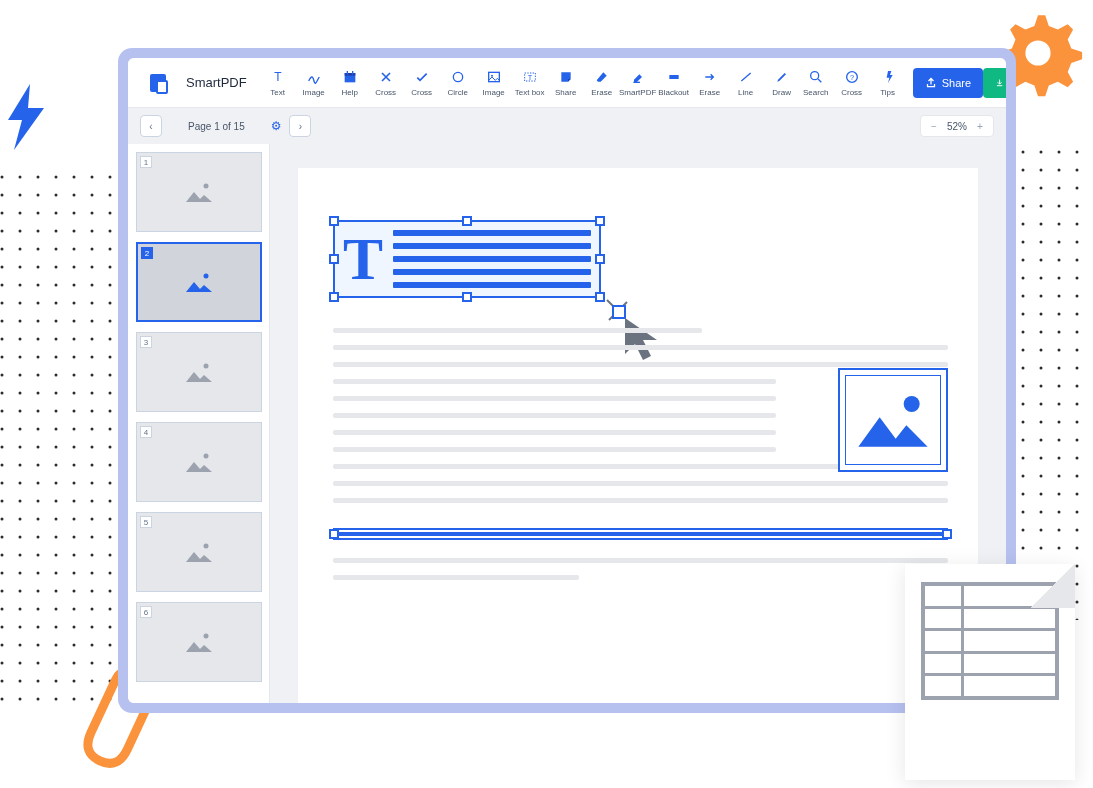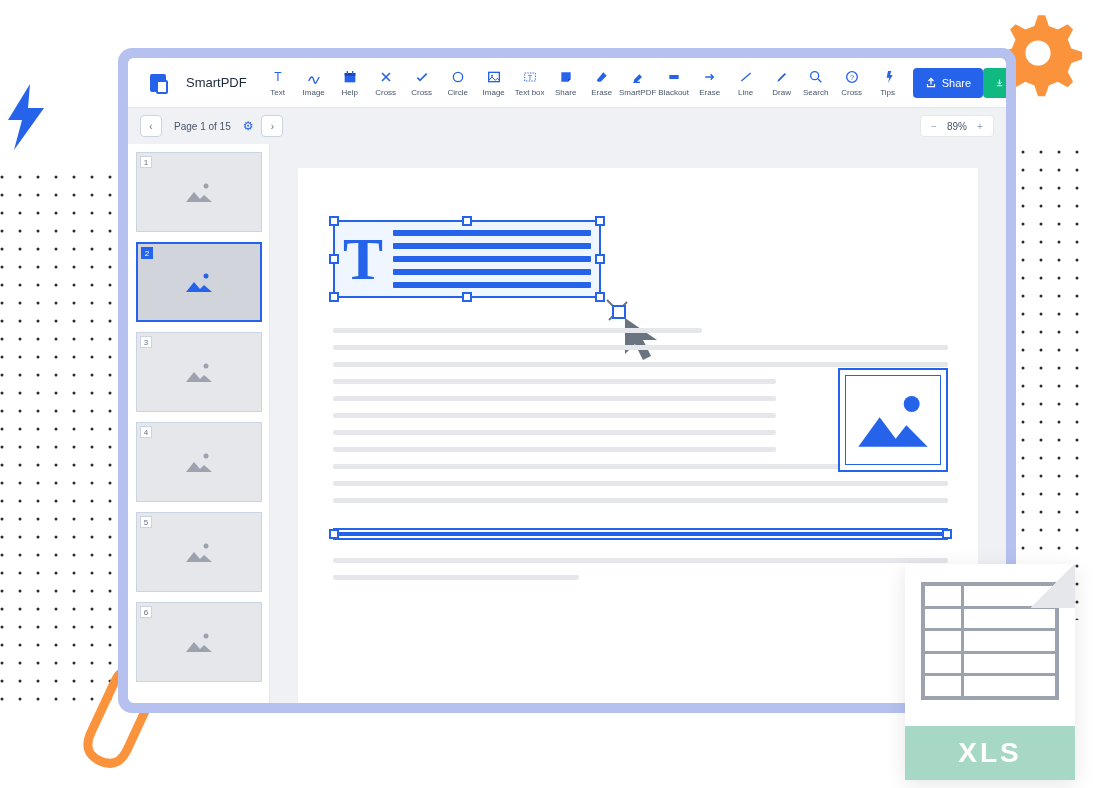--- a/index.html
+++ b/index.html
@@ -13,21 +13,21 @@
 .tools{display:flex;gap:2px}
 .tool{display:flex;flex-direction:column;align-items:center;justify-content:center;width:34px;height:42px;cursor:pointer;font-size:8px;color:#475569;gap:3px}
 .tool svg{width:16px;height:16px}
 .spacer{flex:1}
 .util{display:flex;gap:2px;margin-right:8px}
 .btn{height:30px;padding:0 12px;border-radius:4px;display:flex;align-items:center;gap:5px;font-size:11px;color:#fff;cursor:pointer}
 .btn-share{background:#2563eb}
 .btn-download{background:#10b981}
 .subbar{height:36px;display:flex;align-items:center;padding:0 12px;gap:8px}
 .navbtn{width:22px;height:22px;border:1px solid #cbd5e1;border-radius:4px;background:#fff;display:flex;align-items:center;justify-content:center;cursor:pointer;font-size:10px;color:#64748b}
-.pageinfo{font-size:10px;color:#475569;margin:0 4px}
+.pageinfo{font-size:10px;color:#475569;margin:0 18px}
 .gear{color:#2563eb;font-size:12px}
 .zoomctl{margin-left:auto;display:flex;align-items:center;gap:6px;background:#fff;border:1px solid #e5e7eb;border-radius:4px;padding:3px 6px;font-size:10px;color:#475569}
 .zoombtn{width:14px;height:14px;display:flex;align-items:center;justify-content:center;cursor:pointer;color:#94a3b8}
 .body{flex:1;display:flex;overflow:hidden}
 .sidebar{width:142px;background:#fff;border-right:1px solid #e5e7eb;padding:8px;display:flex;flex-direction:column;gap:10px;overflow:hidden}
 .thumb{width:126px;height:80px;background:#e5e7eb;border:1px solid #cbd5e1;position:relative;display:flex;align-items:center;justify-content:center;cursor:pointer}
 .thumb.active{border:2px solid #2563eb;background:#d1d5db}
 .thumb .num{position:absolute;top:3px;left:3px;width:12px;height:12px;background:#fff;border:1px solid #cbd5e1;font-size:8px;display:flex;align-items:center;justify-content:center;color:#64748b}
 .thumb.active .num{background:#2563eb;color:#fff;border-color:#2563eb}
 .thumb svg{width:30px;height:24px}
@@ -245,21 +245,21 @@
   </div>
 </div>
 
 <div class="subbar">
   <div class="navbtn">‹</div>
   <span class="pageinfo">Page 1 of 15</span>
   <span class="gear">⚙</span>
   <div class="navbtn">›</div>
   <div class="zoomctl">
     <span class="zoombtn">−</span>
-    <span>89%</span>
+    <span>52%</span>
     <span class="zoombtn">+</span>
   </div>
 </div>
 
 <div class="body">
   <div class="sidebar">
     <div class="thumb">
             <span class="num">1</span>
             <svg viewBox="0 0 30 24">
               <circle cx="22" cy="6" r="2.5" fill="#9ca3af"></circle>
@@ -383,14 +383,13 @@
       </div>
     <div class="row">
         <div class="cell"></div>
         <div class="cell"></div>
       </div>
     <div class="row">
         <div class="cell"></div>
         <div class="cell"></div>
       </div>
   </div>
-  <div class="label">XLS</div>
 </div>
 
 </body></html>

